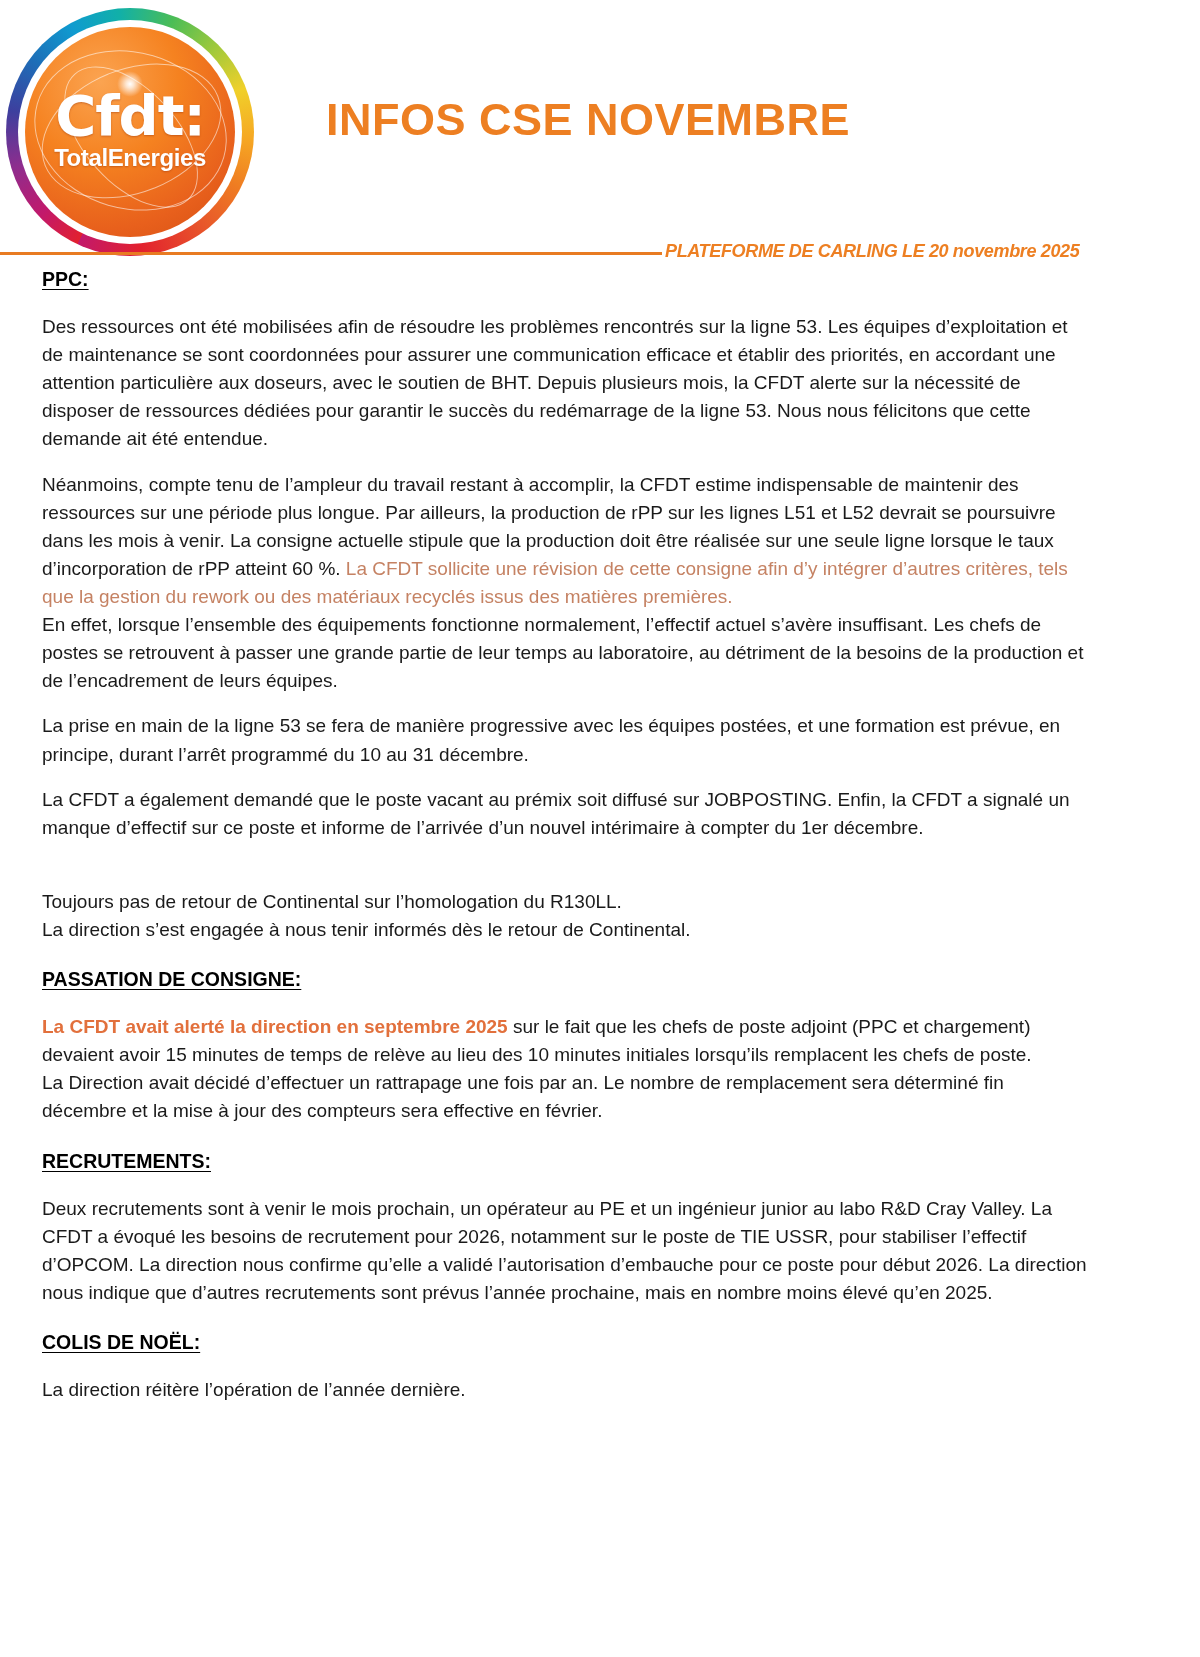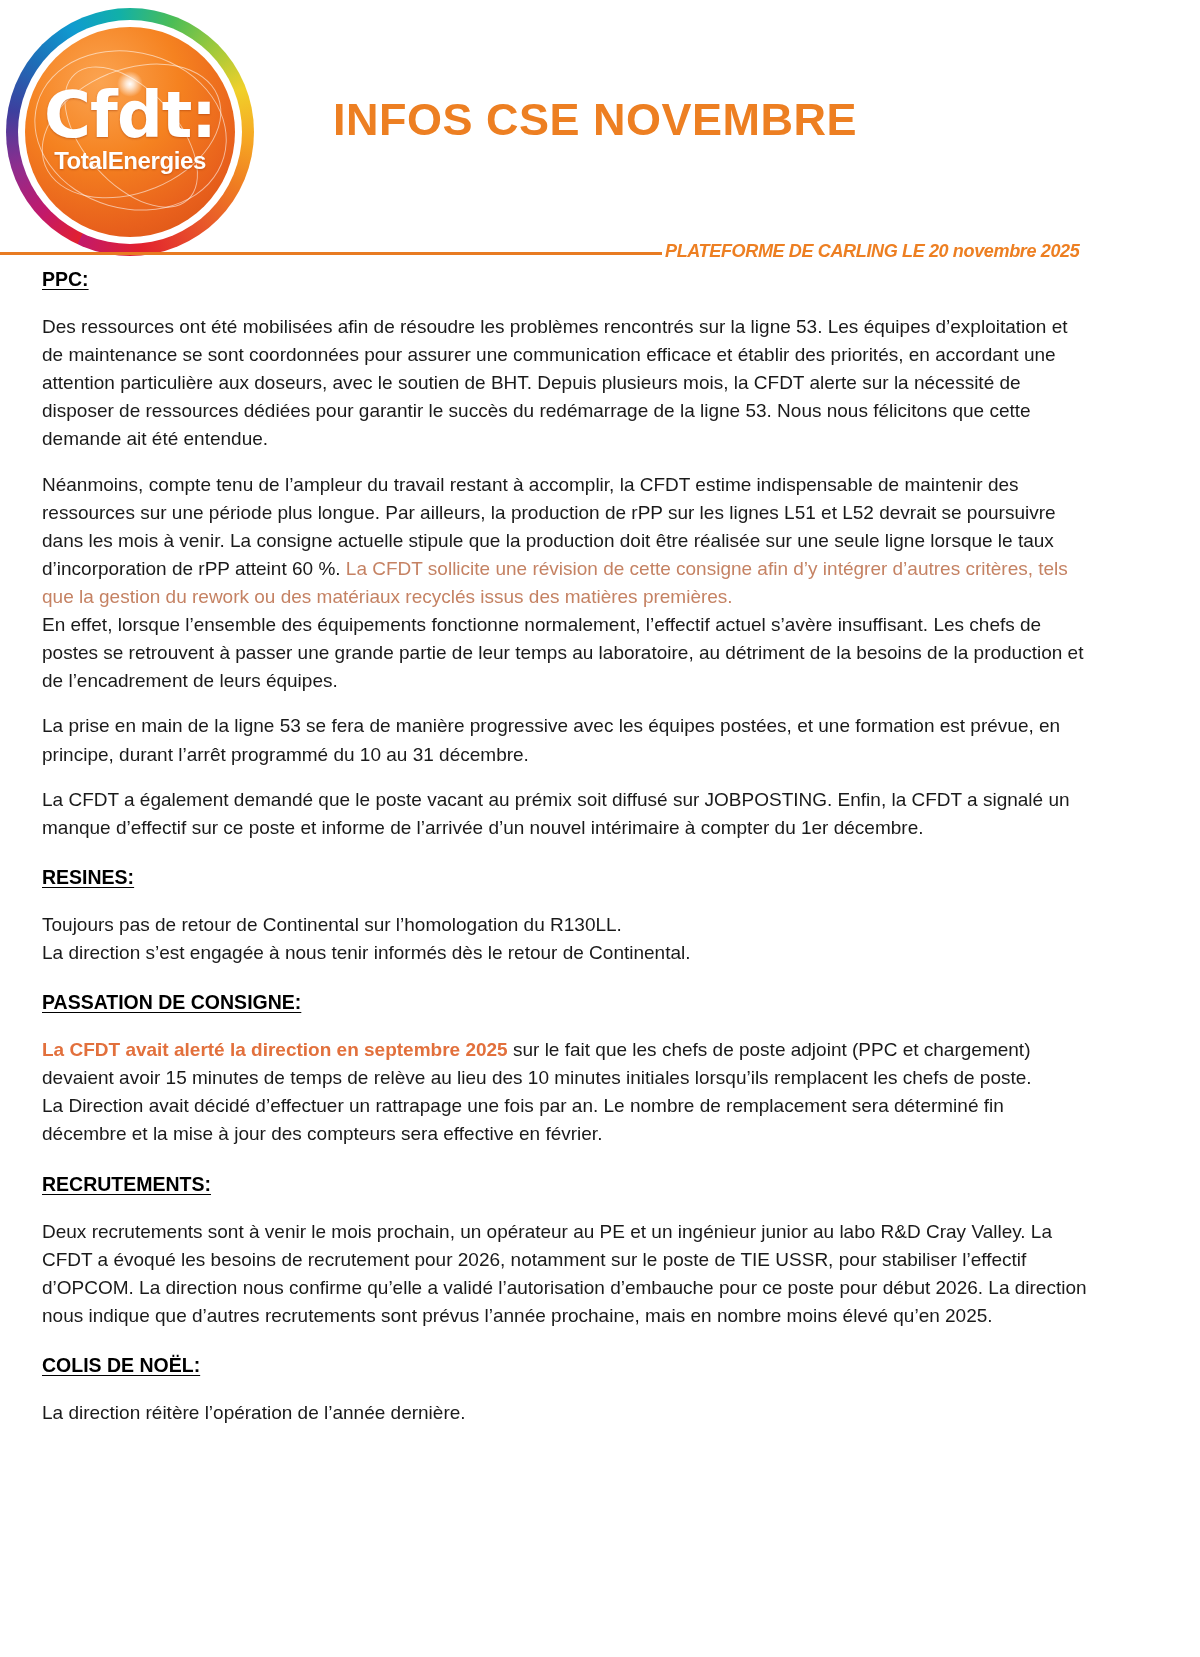--- a/index.html
+++ b/index.html
@@ -90,39 +90,39 @@
     top: 50%;
     transform: translateY(-52%);
     text-align: center;
     z-index: 3;
   }
   .logo-cfdt {
     display: block;
     color: #ffffff;
     font-family: "DejaVu Sans", sans-serif;
     font-weight: bold;
-    font-size: 64px;
+    font-size: 56px;
     letter-spacing: -1px;
     line-height: 0.96;
     text-shadow: 0 1px 2px rgba(150,50,10,0.45);
   }
   .logo-total {
     display: block;
     color: #ffffff;
     font-family: Liberation Sans, sans-serif;
     font-weight: bold;
     font-size: 24px;
     letter-spacing: -0.4px;
     margin-top: 1px;
     text-shadow: 0 1px 2px rgba(150,50,10,0.45);
   }
 
   .main-title {
     position: absolute;
-    left: 333px;
+    left: 326px;
     top: 94px;
     font-family: "Liberation Sans", sans-serif;
     font-weight: bold;
     font-size: 45px;
     color: #ED7F22;
     letter-spacing: 0.5px;
     white-space: nowrap;
     text-align: right;
   }
 
@@ -229,21 +229,20 @@
 
   <p class="body">En effet, lorsque l’ensemble des équipements fonctionne normalement, l’effectif actuel s’avère insuffisant. Les chefs de postes se retrouvent à passer une grande partie de leur temps au laboratoire, au détriment de la besoins de la production et de l’encadrement de leurs équipes.</p>
   <div class="sp-para"></div>
 
   <p class="body">La prise en main de la ligne 53 se fera de manière progressive avec les équipes postées, et une formation est prévue, en principe, durant l’arrêt programmé du 10 au 31 décembre.</p>
   <div class="sp-para"></div>
 
   <p class="body">La CFDT a également demandé que le poste vacant au prémix soit diffusé sur JOBPOSTING. Enfin, la CFDT a signalé un manque d’effectif sur ce poste et informe de l’arrivée d’un nouvel intérimaire à compter du 1er décembre.</p>
   <div class="sp-before-head"></div>
 
-  <h2 class="section"><span class="u">RESINES:</span></h2>
   <div class="sp-after-head"></div>
 
   <p class="body">Toujours pas de retour de Continental sur l’homologation du R130LL.</p>
   <p class="body">La direction s’est engagée à nous tenir informés dès le retour de Continental.</p>
   <div class="sp-before-head"></div>
 
   <h2 class="section"><span class="u">PASSATION DE CONSIGNE:</span></h2>
   <div class="sp-after-head"></div>
 
   <p class="body"><span class="hl-bold">La CFDT avait alerté la direction en septembre 2025</span><span> sur le fait que les chefs de poste adjoint (PPC et chargement) devaient avoir 15 minutes de temps de relève au lieu des 10 minutes initiales lorsqu’ils remplacent les chefs de poste.</span></p>

